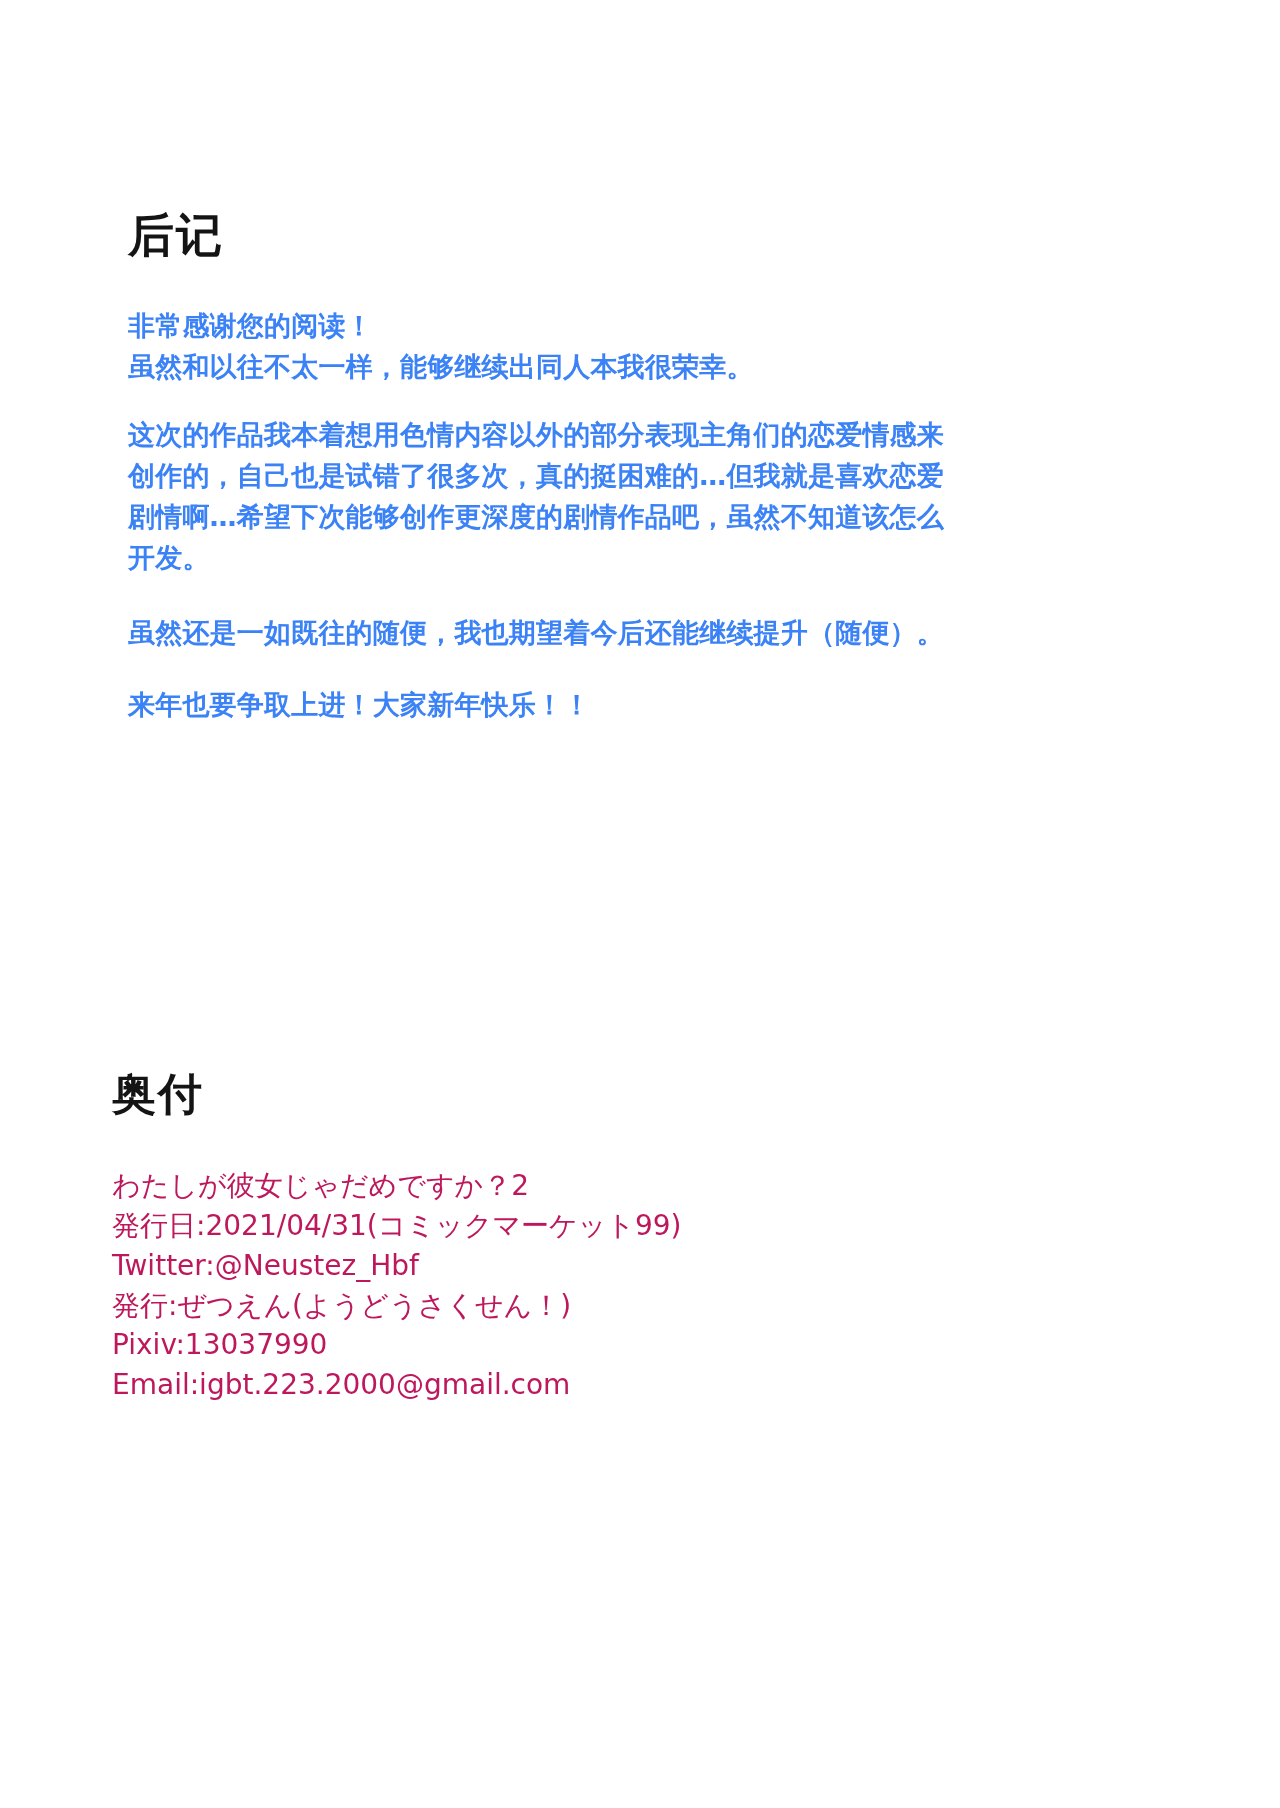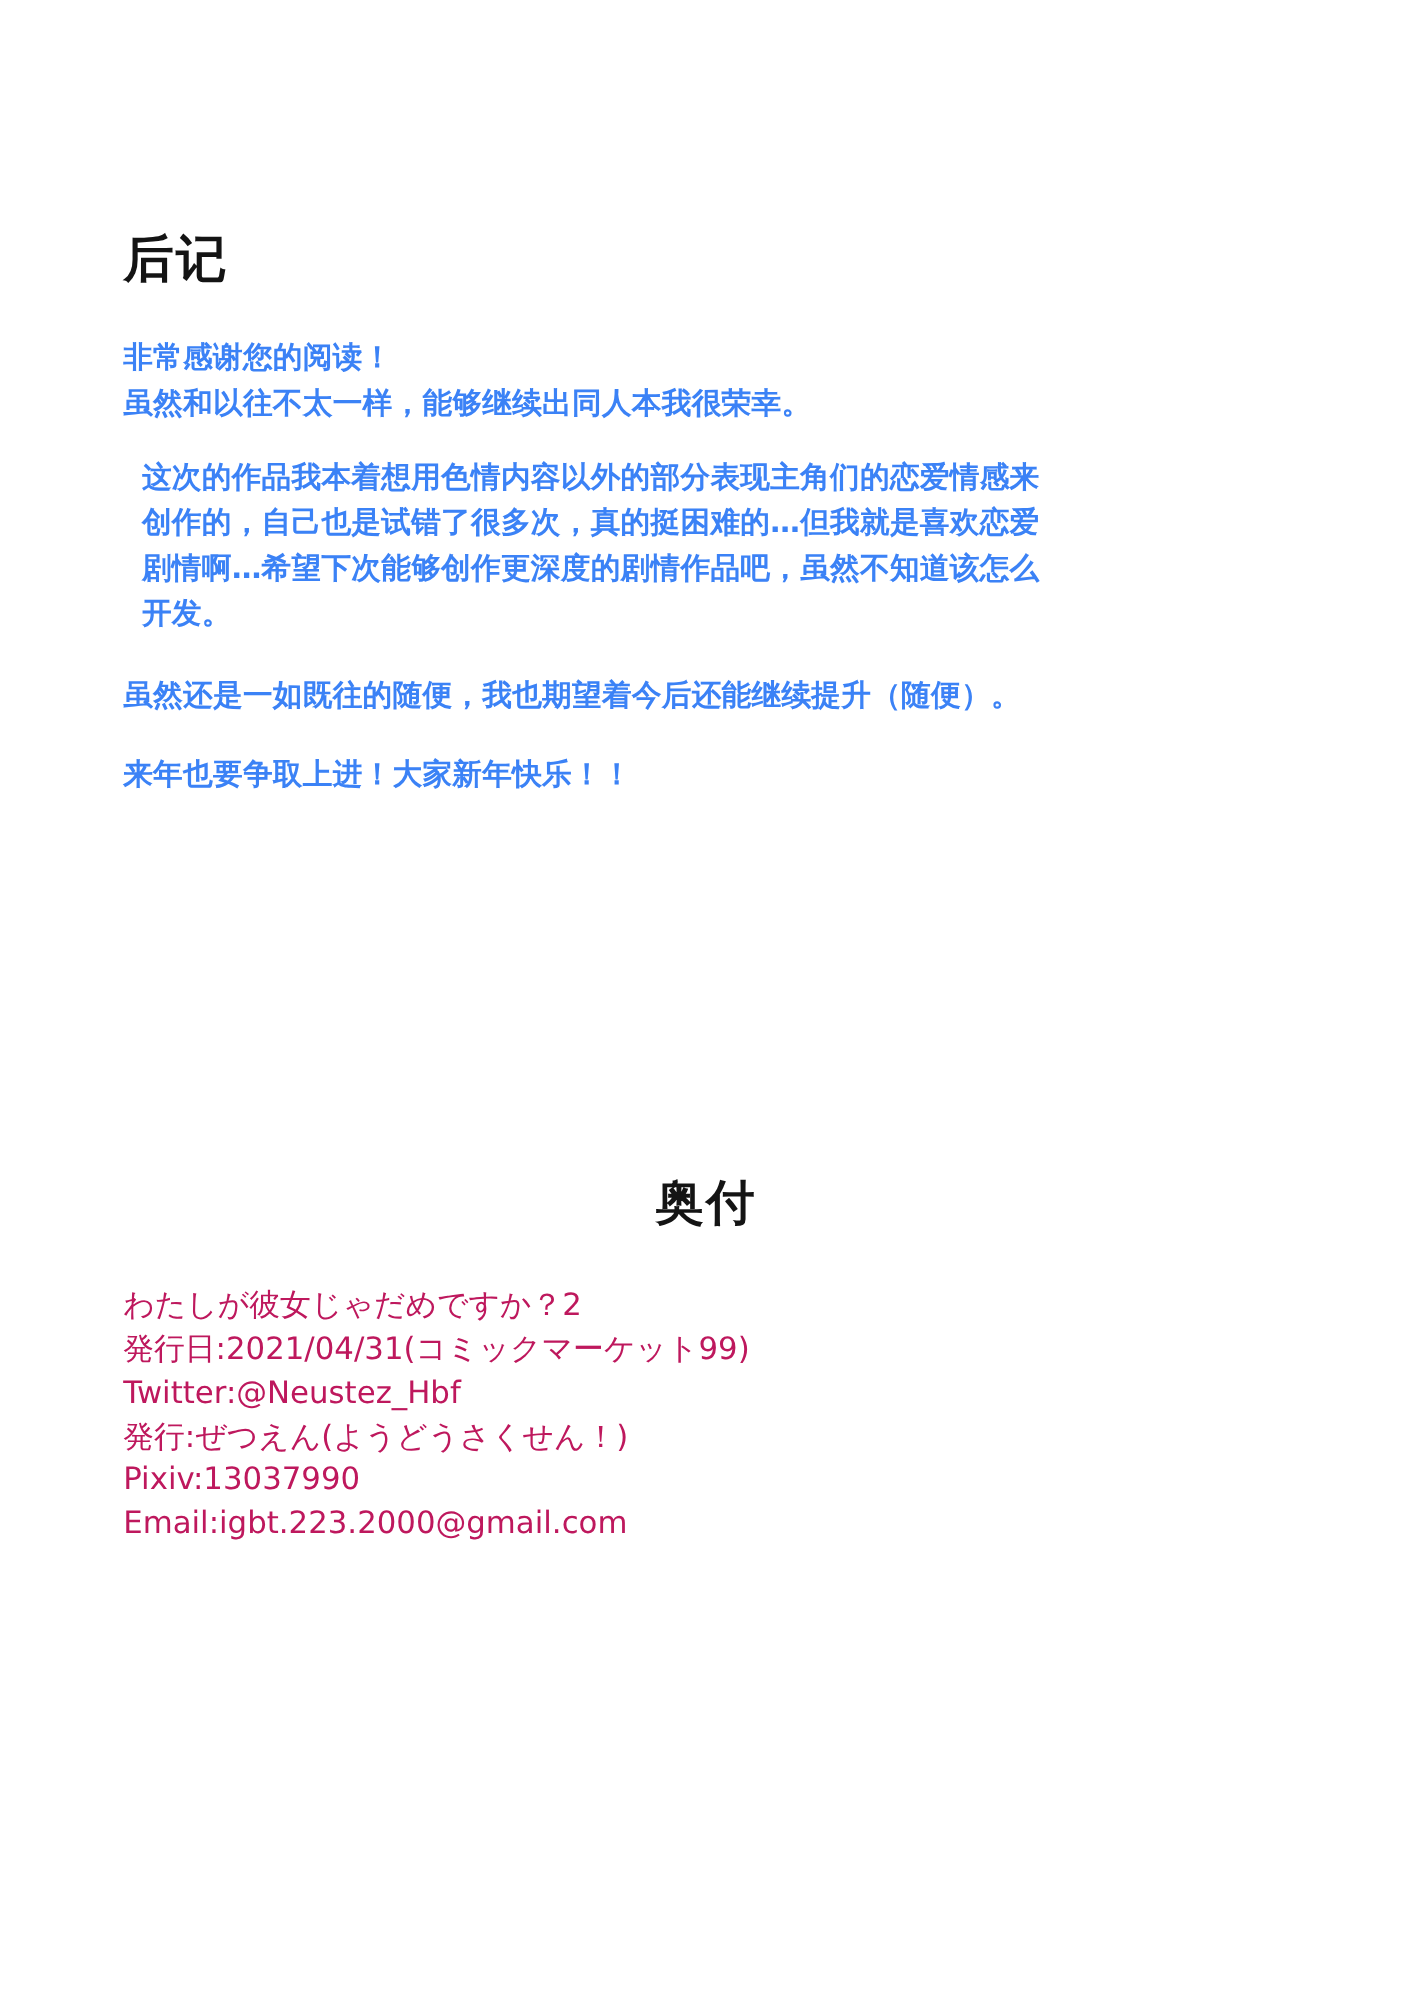--- a/index.html
+++ b/index.html
@@ -17,21 +17,21 @@
   }
   .page {
     position: absolute;
     inset: 0;
     background: #ffffff;
   }
 
   
   .afterword {
     position: absolute;
-    left: 112px;
+    left: 128px;
     top: 210px;
     width: 1060px;
   }
   .section-heading {
     font-size: 46px;
     font-weight: 700;
     letter-spacing: 2px;
     line-height: 1.1;
     margin: 0 0 44px 0;
     color: #141414;
@@ -43,41 +43,39 @@
     margin: 0 0 30px 0;
     color: #3b82f6;
     letter-spacing: 0.2px;
   }
   .body-para.tight {
     margin-bottom: 26px;
   }
   .body-para.block {
     line-height: 1.52;
     margin-bottom: 34px;
-    margin-left: 17px;
   }
   .body-line {
     display: block;
   }
 
   
   .colophon {
     position: absolute;
     left: 112px;
     top: 1070px;
     width: 1060px;
   }
   .colophon-heading {
     font-size: 44px;
     font-weight: 700;
     letter-spacing: 2px;
     line-height: 1.1;
     margin: 0 0 48px 0;
     color: #141414;
-    text-align: center;
   }
   .colophon-list {
     margin: 0;
     padding: 0;
     list-style: none;
   }
   .colophon-list li {
     font-size: 28px;
     font-weight: 400;
     line-height: 1.42;

